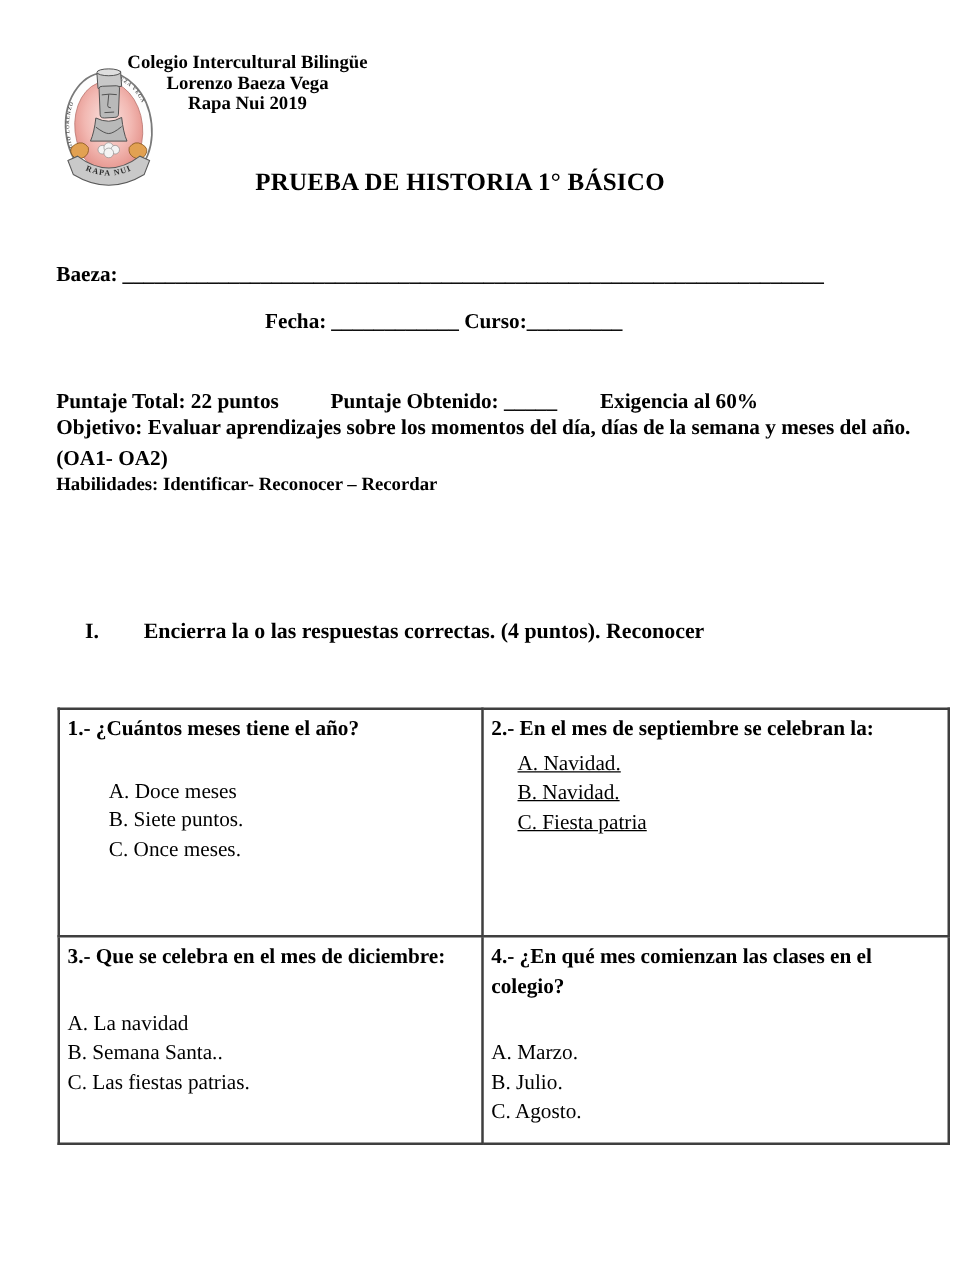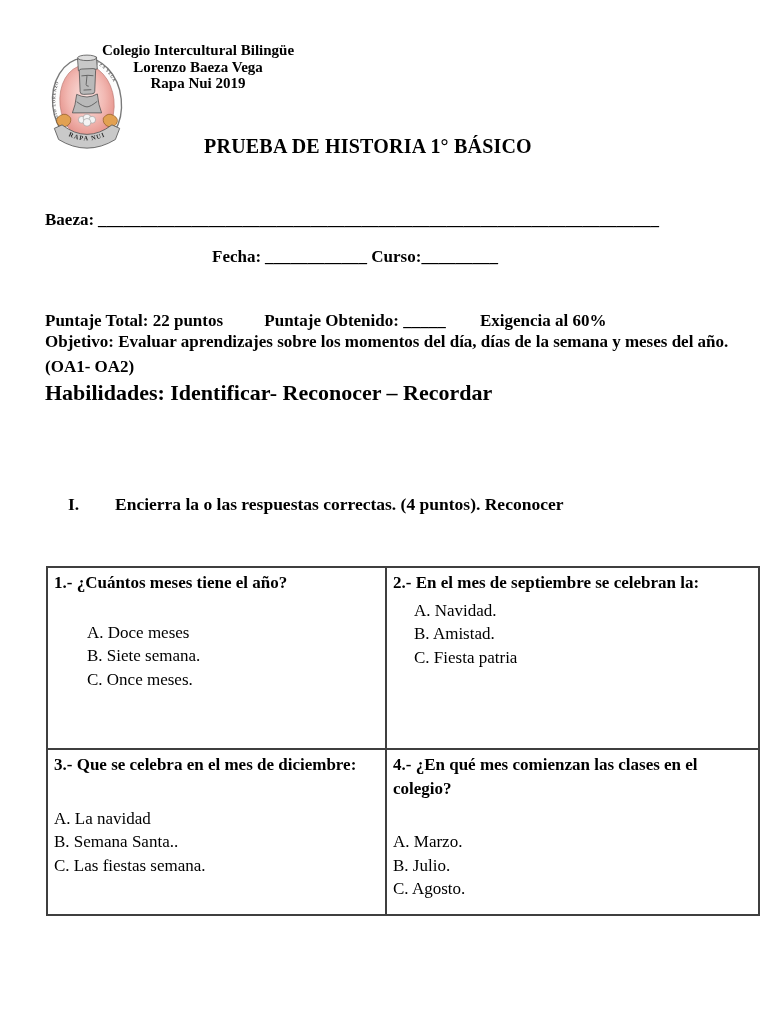--- a/index.html
+++ b/index.html
@@ -23,39 +23,39 @@
   .nombre-line { left:45px; top:210px; }
   .fecha-line  { left:212px; top:247px; }
   .puntaje-line{ left:45px; top:283px;margin-top:28px; }
   .field-line .blank { margin-left:4px; letter-spacing:0; }
   .puntaje-line .seg2 { margin-left:37px; }
   .puntaje-line .seg3 { margin-left:30px; }
   .objetivo {
     position:absolute; left:45px; top:329px; width:686px;
     font-size:17px; font-weight:bold; line-height:25px;
   }
-  .habilidades { position:absolute; left:45px; top:380px; font-size:22px; font-weight:bold; }
+  .habilidades { position:absolute; left:45px; top:380px; font-size:15px; font-weight:bold; }
   .section-heading {
     position:absolute; left:68px; top:494px; display:flex;
     font-size:17.5px; font-weight:bold;
   }
   .section-heading .numeral { width:47px; flex:0 0 47px; }
   .qtable {
     position:absolute; left:46px; top:566px; width:712px; height:350px;
     border-collapse:collapse; table-layout:fixed;
   }
   .qtable td {
     border:2px solid #3f3f3f; vertical-align:top;
     padding:3px 6px; font-size:17px; line-height:23.5px;
   }
   .qtable .r1 td { height:171px; }
   .qtable .r2 td { height:130px; }
   .q { font-weight:bold; }
   .opts.gap1 { margin-top:26px; }
-  .opts.gap0 { margin-top:4px; }
+  .opts.gap0 { margin-top:4px;text-decoration:underline; }
   .opts.gap2 { margin-top:30px; }
   .opts.ind1 { padding-left:33px; }
   .opts.ind2 { padding-left:21px; }
 </style>
 </head>
 <body>
 
 <div class="page">
 
   <div class="logo">
@@ -145,40 +145,40 @@
     <colgroup>
         <col style="width:339px">
         <col style="width:373px">
       </colgroup>
     <tbody>
         <tr class="r1">
       <td>
         <div class="q">1.- ¿Cuántos meses tiene el año?</div>
         <div class="opts gap1 ind1">
           <div>A. Doce meses</div>
-          <div>B. Siete semana.</div>
+          <div>B. Siete puntos.</div>
           <div>C. Once meses.</div>
         </div>
       </td>
       <td>
         <div class="q">2.- En el mes de septiembre se celebran la:</div>
         <div class="opts gap0 ind2">
           <div>A. Navidad.</div>
-          <div>B. Amistad.</div>
+          <div>B. Navidad.</div>
           <div>C. Fiesta patria</div>
         </div>
       </td>
     </tr>
     <tr class="r2">
       <td>
         <div class="q">3.- Que se celebra en el mes de diciembre:</div>
         <div class="opts gap2">
           <div>A. La navidad</div>
           <div>B. Semana Santa..</div>
-          <div>C. Las fiestas semana.</div>
+          <div>C. Las fiestas patrias.</div>
         </div>
       </td>
       <td>
         <div class="q">4.- ¿En qué mes comienzan las clases en el colegio?</div>
         <div class="opts gap2">
           <div>A. Marzo.</div>
           <div>B. Julio.</div>
           <div>C. Agosto.</div>
         </div>
       </td>

